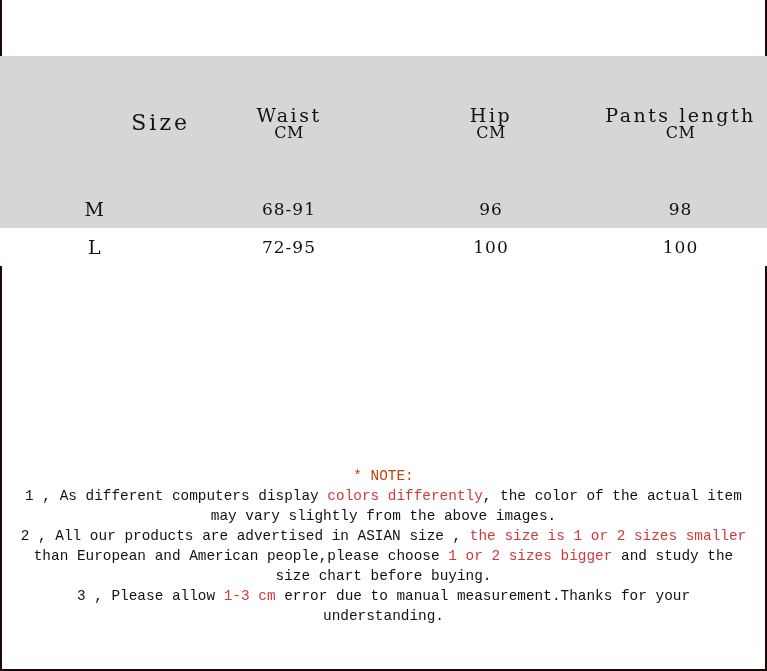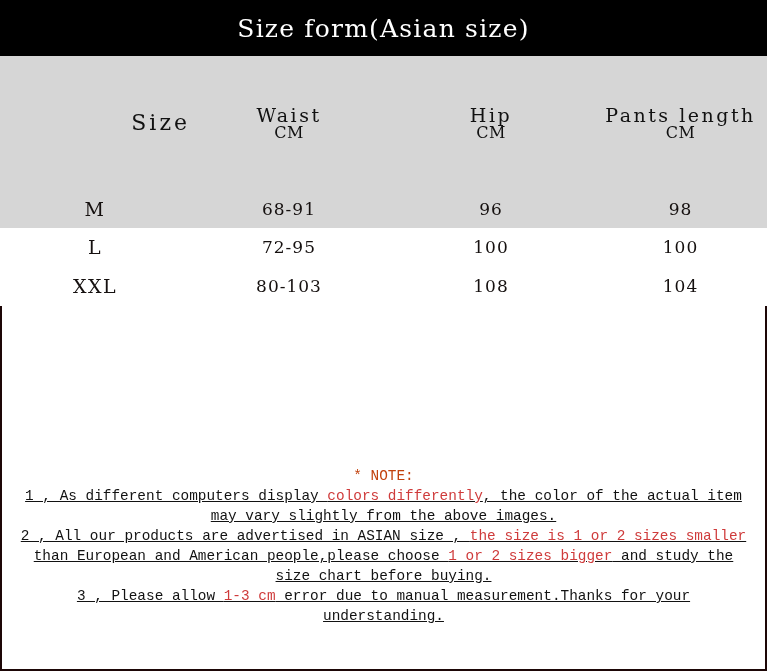--- a/index.html
+++ b/index.html
@@ -130,30 +130,27 @@
     color: #121212;
     letter-spacing: 0px;
   }
   .note-line { display: block; white-space: normal; }
   .note-head {
     color: #c2410c;
     display: block;
     line-height: 20px;
   }
   .hl { color: #cf3b3b; }
-  .note-block { display: block; padding: 0 13px; text-decoration: underline; }
+  .note-block { display: block; padding: 0 13px; }
 </style>
 </head>
 <body>
 
 <div id="page">
 
-  <div id="title-banner">
-    <div id="title-text">Size form(Asian size)</div>
-  </div>
 
   <table id="size-table">
     <colgroup>
       <col class="c0">
         <col class="c1">
         <col class="c2">
         <col class="c3">
     </colgroup>
     <thead>
       <tr>
@@ -180,26 +177,20 @@
         <td class="bd-cell">68-91</td>
         <td class="bd-cell">96</td>
         <td class="bd-cell last">98</td>
       </tr>
       <tr class="even">
         <td class="bd-cell sizecol">L</td>
         <td class="bd-cell">72-95</td>
         <td class="bd-cell">100</td>
         <td class="bd-cell last">100</td>
       </tr>
-      <tr class="even lastrow">
-        <td class="bd-cell sizecol">XXL</td>
-        <td class="bd-cell">80-103</td>
-        <td class="bd-cell">108</td>
-        <td class="bd-cell last">104</td>
-      </tr>
     </tbody>
   </table>
 
   <div id="notes">
     <span class="note-head">* NOTE:</span>
 
     <span class="note-block note-line"><span>1 , As different computers display </span><span class="hl">colors differently</span><span>, the color of the actual item may vary slightly from the above images.</span></span>
 
     <span class="note-block note-line"><span>2 , All our products are advertised in ASIAN size , </span><span class="hl">the size is 1 or 2 sizes smaller</span><span> than European and American people,please choose </span><span class="hl">1 or 2 sizes bigger</span><span> and study the size chart before buying.</span></span>
 

